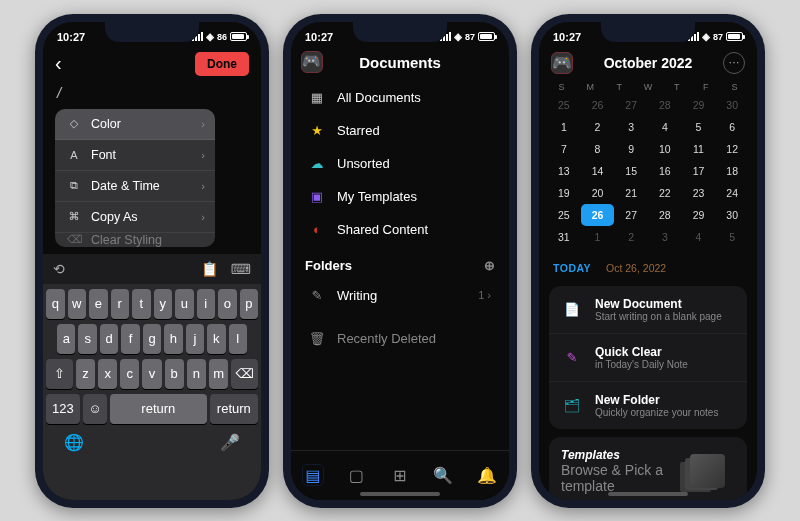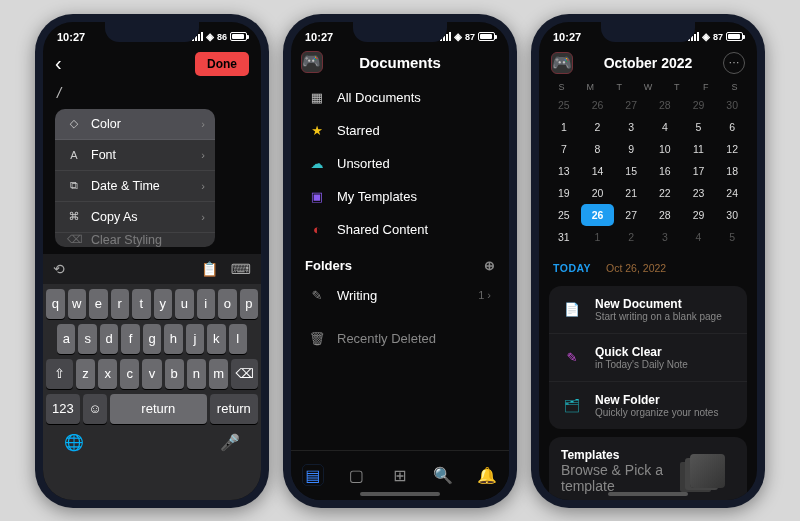--- a/index.html
+++ b/index.html
@@ -65,21 +65,21 @@
   .todayline{padding:14px 14px 8px; font-size:10.5px;}
   .todayline b{color:#1e9df1; letter-spacing:.5px;}
   .todayline span{color:#9a6a3a; margin-left:12px;}
   .cards{margin:4px 10px; background:rgba(40,40,44,.5); border-radius:12px; overflow:hidden;}
   .card{display:flex; gap:12px; padding:11px 12px; align-items:center; border-bottom:1px solid rgba(255,255,255,.05);}
   .card:last-child{border:none;}
   .card .cic{width:22px; height:22px; border-radius:5px; display:flex; align-items:center; justify-content:center; font-size:13px;}
   .card .txt .t{font-size:12px; font-weight:600;}
   .card .txt .s{font-size:10px; color:#888;}
   .tmpl{margin:8px 10px 0; background:rgba(40,40,44,.5); border-radius:12px; padding:11px 12px; display:flex; justify-content:space-between; align-items:center;}
-  .tmpl .txt .t{font-size:12px; font-weight:600;}
+  .tmpl .txt .t{font-size:12px; font-weight:600;font-style:italic;}
   .tmpl .txt .s{font-size:14px; color:#888;}
   .tmpl-thumb{width:44px; height:34px; background:linear-gradient(135deg,#555,#333); border-radius:4px; box-shadow:-6px 3px 0 -1px #444, -12px 6px 0 -2px #3a3a3a; margin-right:10px;}
   .more{width:22px;height:22px;border:1px solid #555;border-radius:50%;display:flex;align-items:center;justify-content:center;font-size:11px;color:#aaa;}
 </style>
 </head>
 <body>
 
 <div class="phone">
   <div class="screen">
     <div class="notch"></div>

